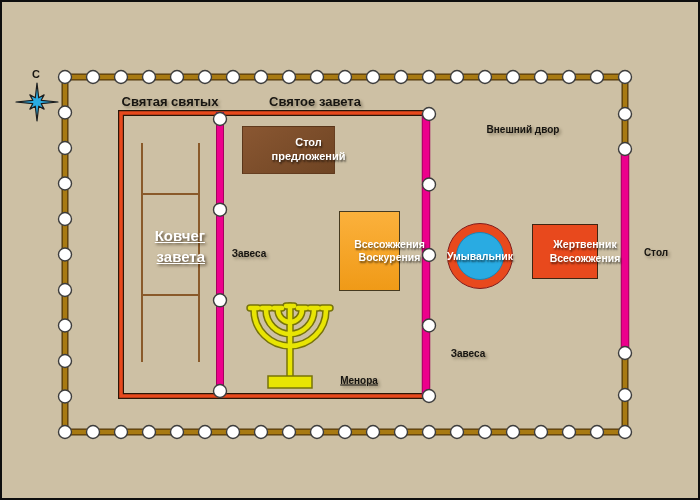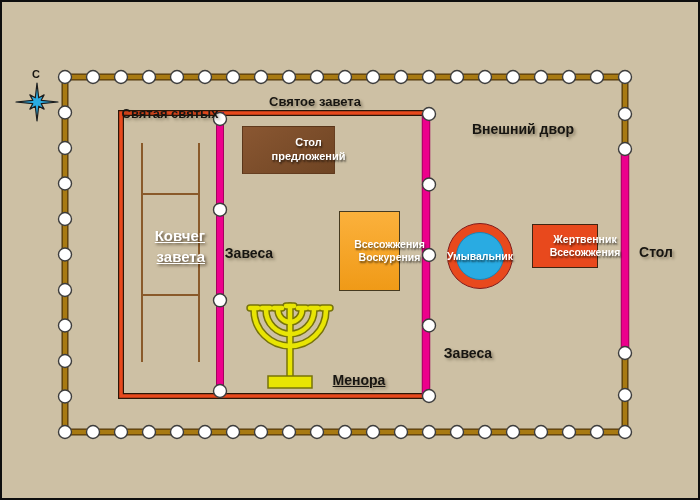--- a/index.html
+++ b/index.html
@@ -18,21 +18,21 @@
   
   .lbl{
     position:absolute;
     transform:translate(-50%,-50%);
     color:#171511;
     font-weight:600;
     white-space:nowrap;
     text-shadow:2px 2px 3px rgba(45,35,15,.38);
   }
   .lbl-13{font-size:13px;}
-  .lbl-15{font-size:14px;}
+  .lbl-15{font-size:10px;}
   .lbl-11{font-size:11px;font-weight:700;text-shadow:none;}
 
   
   .box{
     position:absolute;
     display:flex;align-items:center;justify-content:center;
     text-align:center;
     color:#fff;font-weight:600;
     line-height:1.25;
     text-shadow:1px 1.5px 2px rgba(0,0,0,.6);
@@ -45,21 +45,21 @@
     border:1px solid rgba(55,30,10,.4);
     font-size:11px;
   }
   .incense-box{
     left:337px;top:209px;width:61px;height:80px;
     background:linear-gradient(180deg,#fbb13c,#f09a17);
     border:1px solid #453a20;
     font-size:10.5px;
   }
   .burnt-box{
-    left:530px;top:222px;width:66px;height:44px;
+    left:530px;top:222px;width:66px;height:55px;
     background:#e8491d;
     border:1.5px solid #3f2512;
     font-size:10.5px;
   }
   .laver{
     position:absolute;left:445px;top:221px;width:66px;height:66px;
     border-radius:50%;
     background:#e8491d;
     border:1px solid #7f1d1d;
     box-sizing:border-box;
@@ -240,21 +240,21 @@
   </div>
 
   <div class="laver">
     <div class="laver-basin"></div>
     <span class="laver-label">Умывальник</span>
   </div>
 
   <div class="ark-label">Ковчег завета</div>
 
   <div class="lbl lbl-11" style="left:34px;top:72px;">С</div>
-  <div class="lbl lbl-13" style="left:168px;top:111px;">Святая святых</div>
+  <div class="lbl lbl-13" style="left:168px;top:99px;">Святая святых</div>
   <div class="lbl lbl-13" style="left:313px;top:99px;">Святое завета</div>
   <div class="lbl lbl-15" style="left:521px;top:127px;">Внешний двор</div>
   <div class="lbl lbl-15" style="left:247px;top:251px;">Завеса</div>
   <div class="lbl lbl-15" style="left:466px;top:351px;">Завеса</div>
   <div class="lbl lbl-15" style="left:357px;top:378px;text-decoration:underline;">Менора</div>
   <div class="lbl lbl-15" style="left:654px;top:250px;">Стол</div>
 
 </div>
 
 </body></html>

